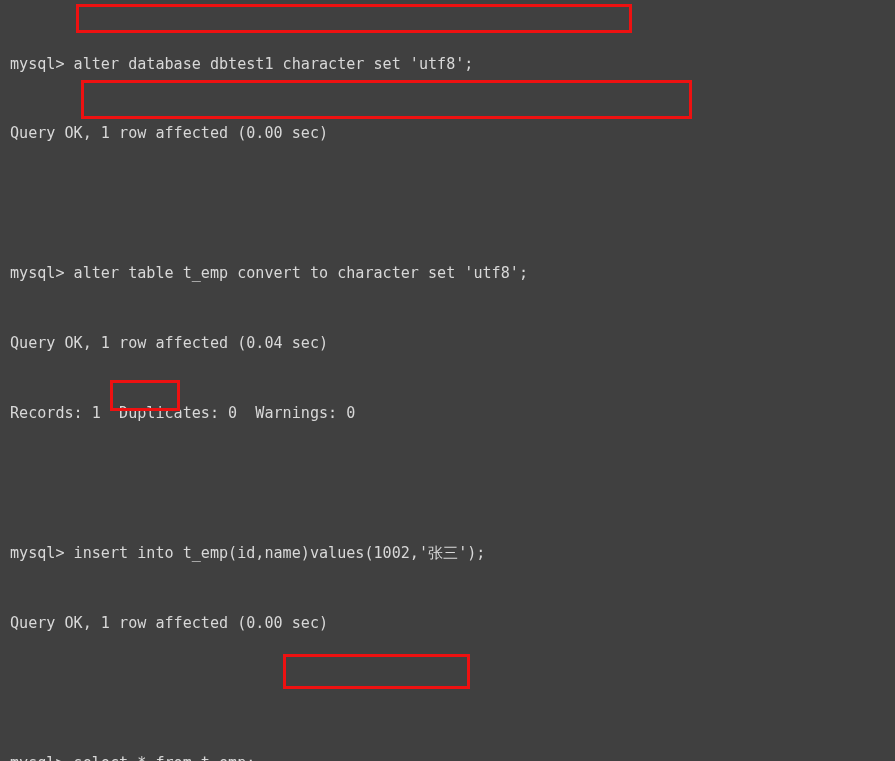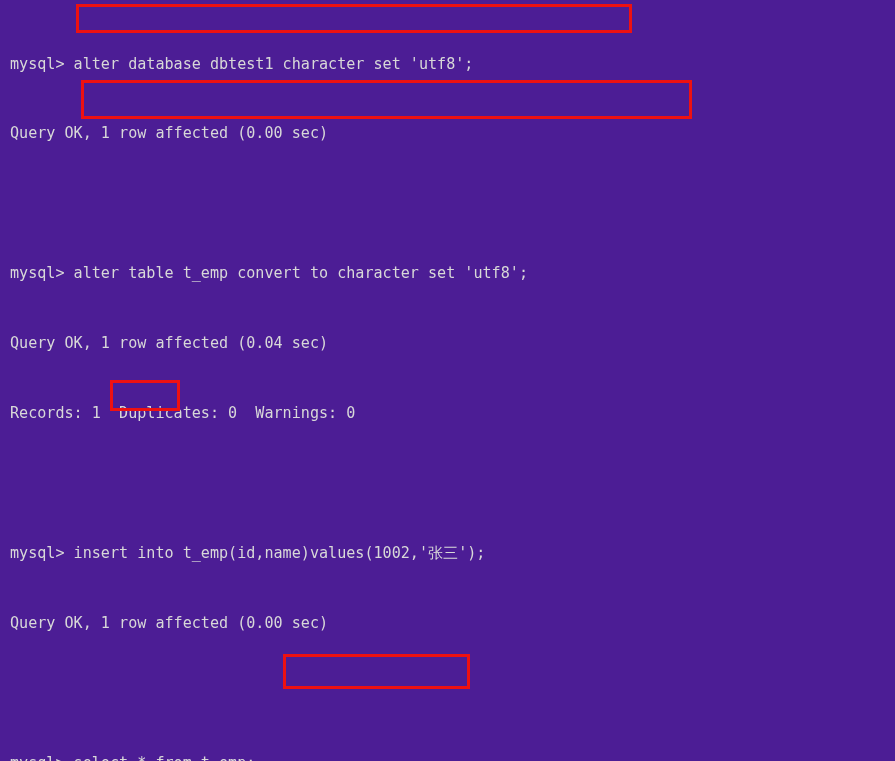--- a/index.html
+++ b/index.html
@@ -14,21 +14,21 @@
     position: relative;
     font-family: "DejaVu Sans Mono", "Liberation Mono", monospace;
   }
 
   #terminal {
     position: absolute;
     left: 0;
     top: 0;
     width: 895px;
     height: 761px;
-    background: #4c1d95;
+    background: #404040;
     overflow: hidden;
   }
 
   
   .term-lines {
     position: absolute;
     left: 10px;
     top: 6px;
     width: 1200px;
     white-space: pre;

